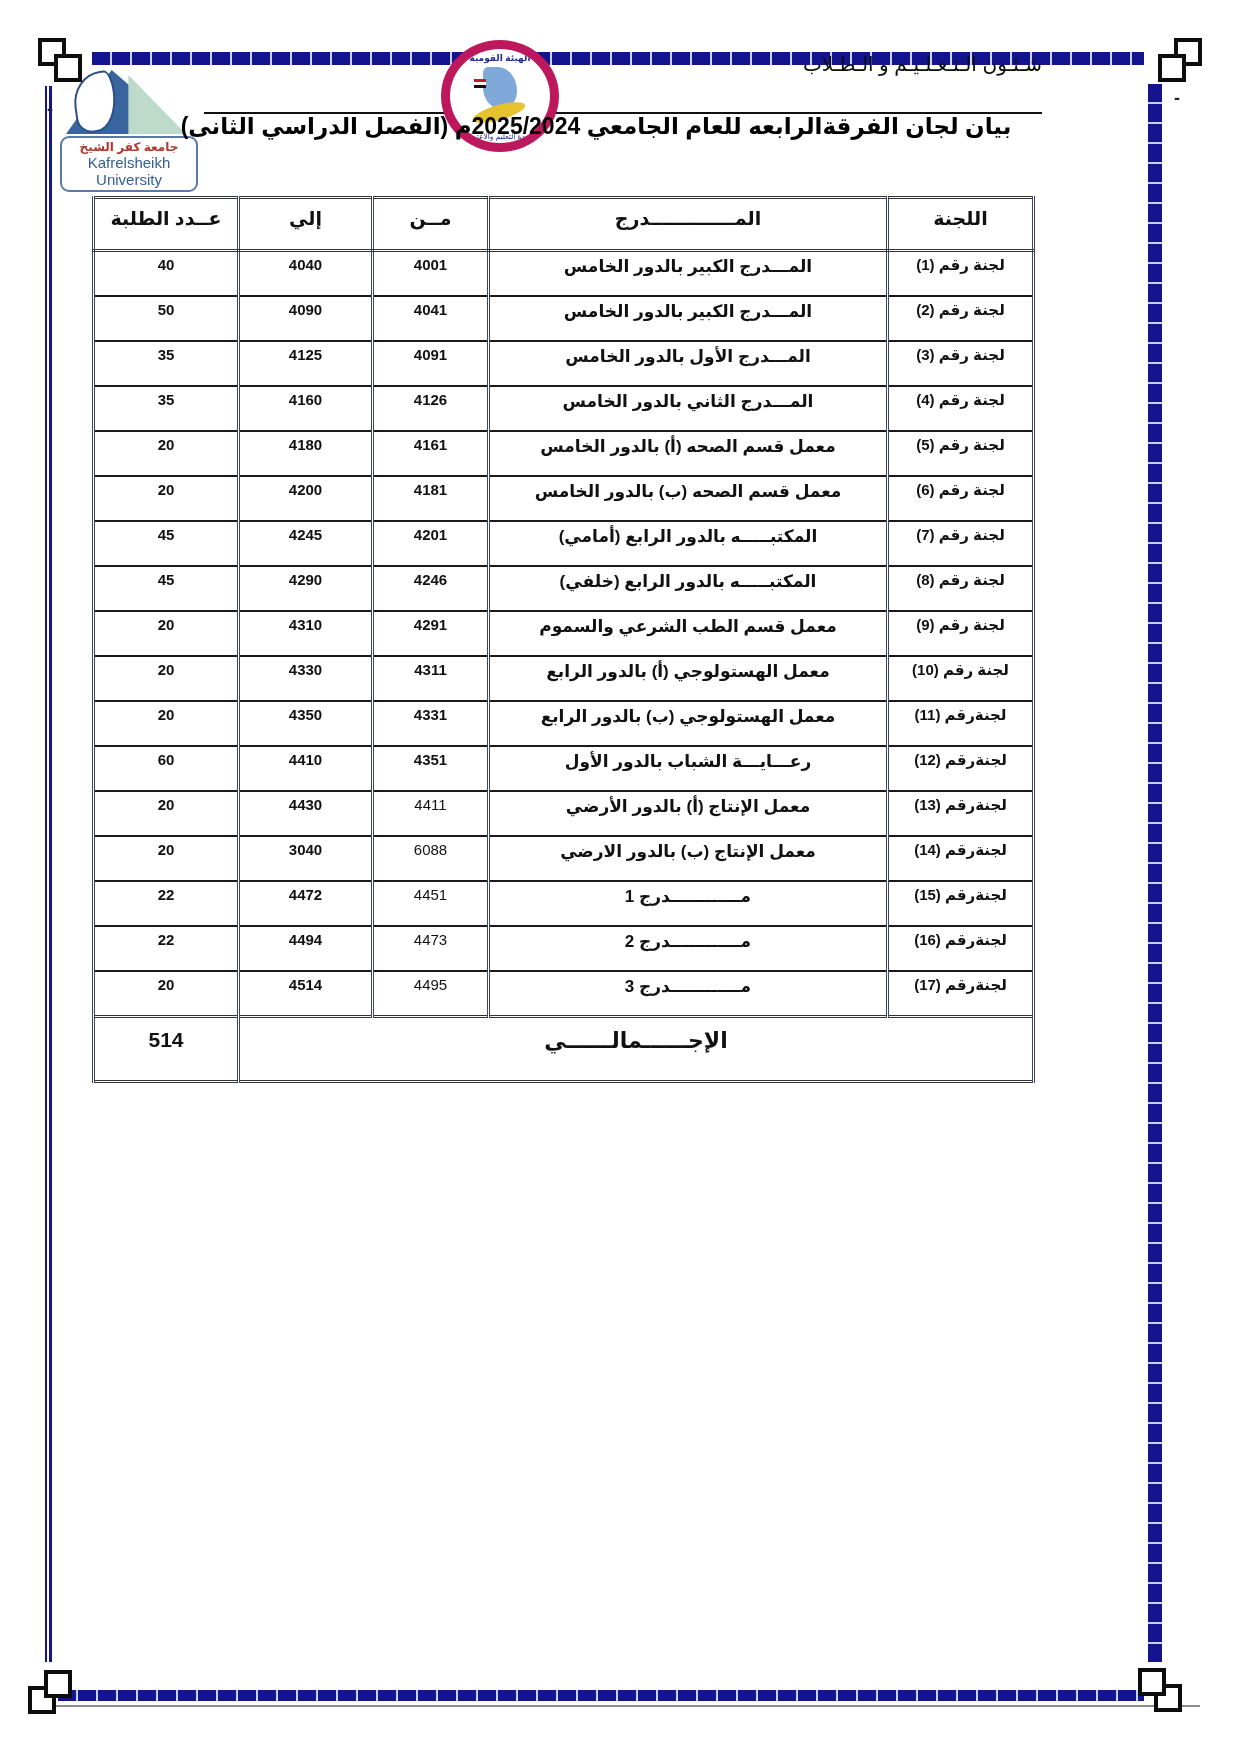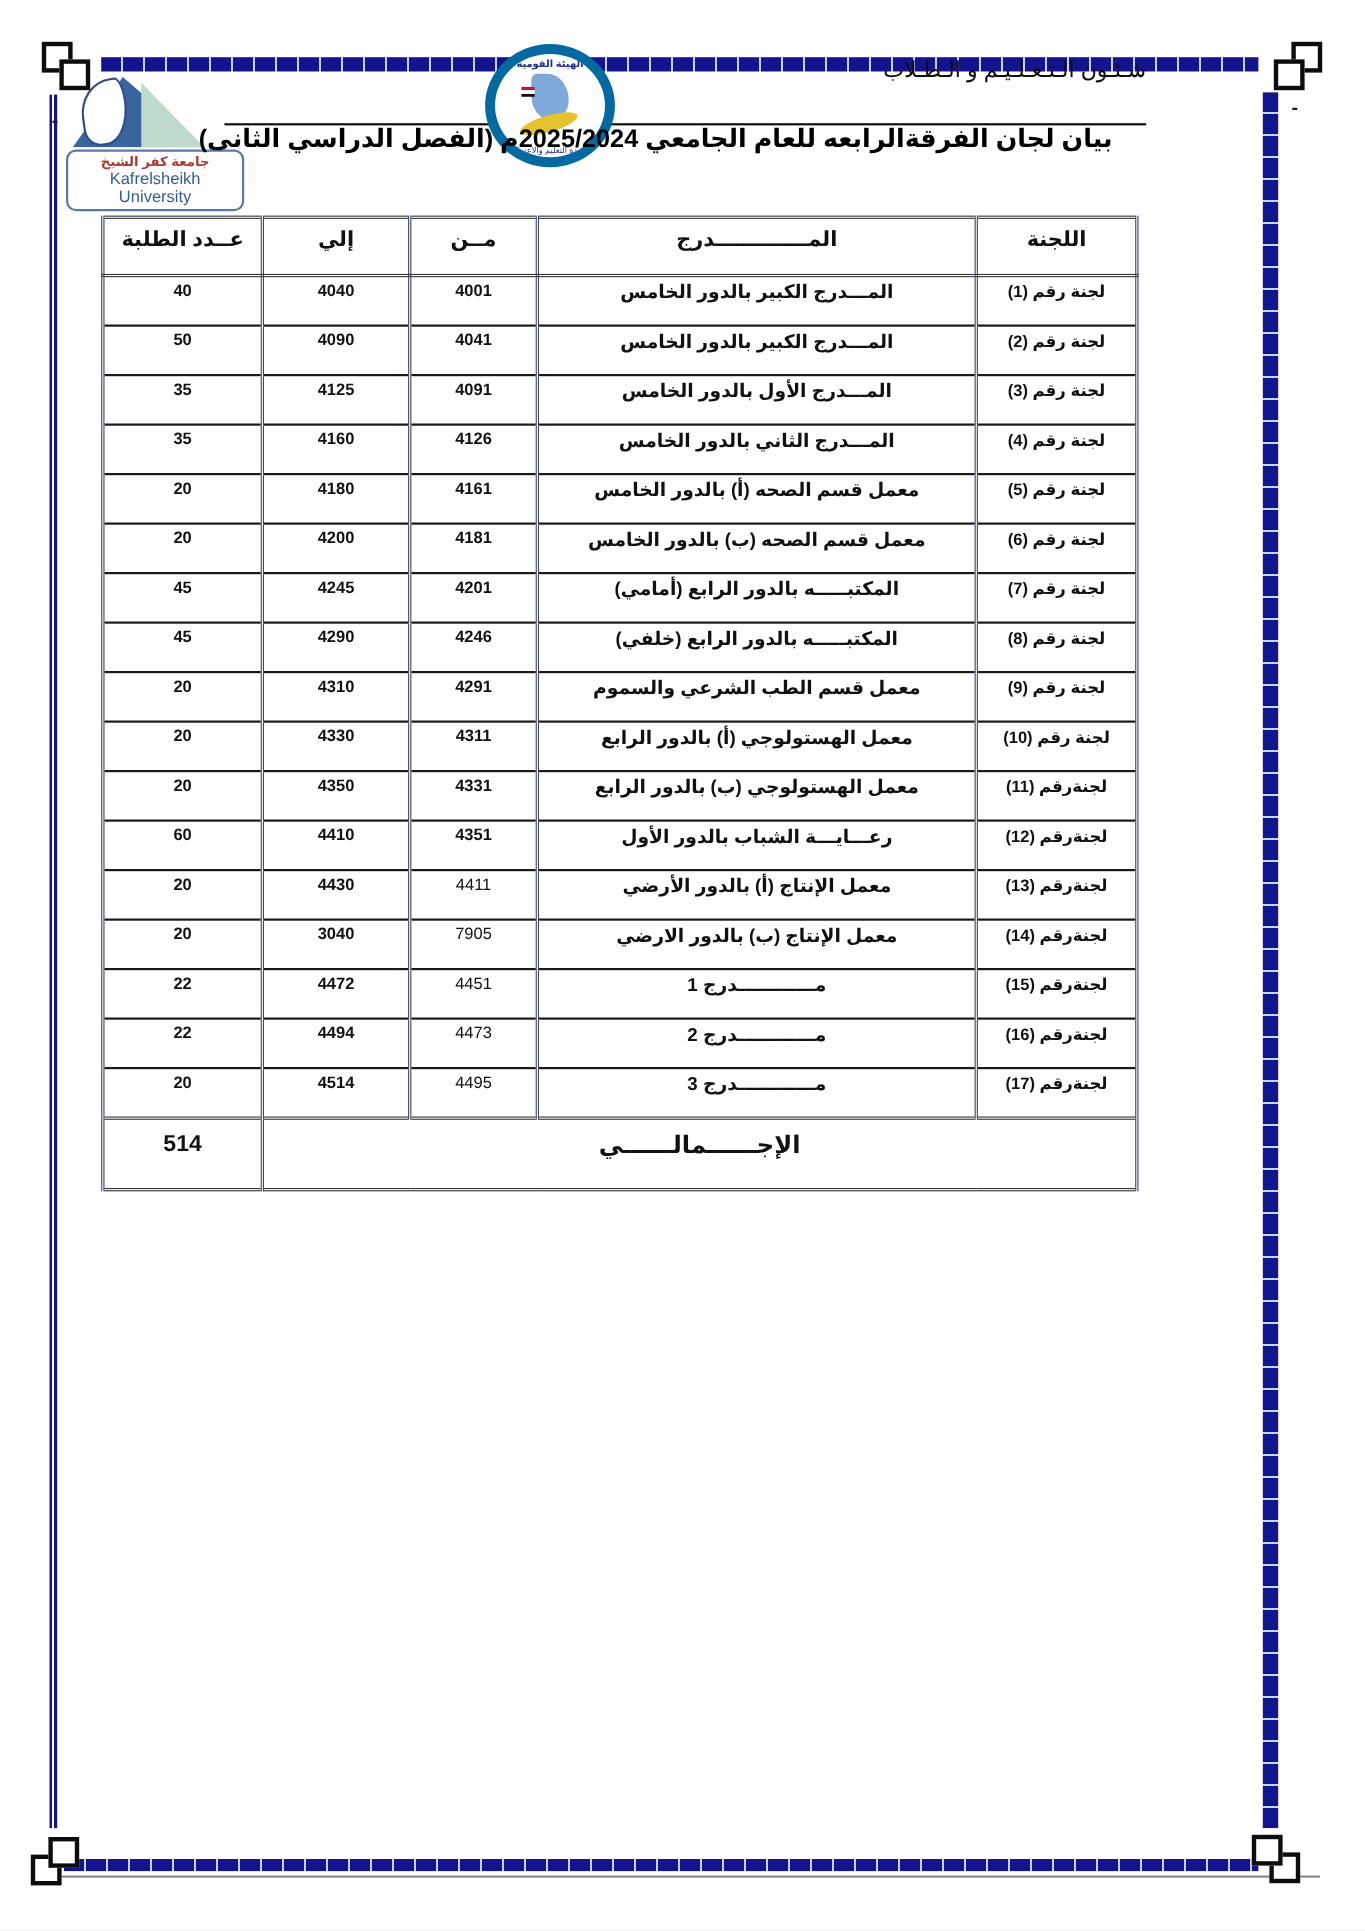--- a/index.html
+++ b/index.html
@@ -32,42 +32,42 @@
   .stray-dash.l{left:47px;top:99px;}
 
   
   .dept{position:absolute;left:620px;top:50px;width:422px;text-align:right;direction:rtl;
         font-size:20px;line-height:28px;color:#0c0c0c;z-index:4;white-space:nowrap;}
   .rule{position:absolute;left:204px;top:112px;width:838px;height:2px;background:#111;z-index:2;}
   .doc-title{position:absolute;left:150px;top:113px;width:892px;text-align:center;direction:rtl;
         font-weight:bold;font-size:23px;color:#000;z-index:4;}
 
   
-  .seal{position:absolute;left:441px;top:40px;width:100px;height:94px;border:9px solid #0369a1;
+  .seal{position:absolute;left:441px;top:40px;width:100px;height:94px;border:9px solid #be185d;
         border-radius:50%;background:#fff;z-index:3;overflow:hidden;}
   .seal-t{margin-top:4px;font-size:9px;font-weight:bold;color:#1e2b8f;text-align:center;direction:rtl;}
   .seal-map{position:absolute;left:33px;top:18px;width:34px;height:42px;background:#7fa9d9;
         border-radius:15% 60% 45% 55%;}
   .seal-flag{position:absolute;left:24px;top:30px;width:12px;height:9px;
         background:linear-gradient(#ce1126 0 3px,#fff 3px 6px,#111 6px 9px);}
   .seal-swoosh{position:absolute;left:22px;top:56px;width:54px;height:15px;background:#e6c32e;
         border-radius:50%;transform:rotate(-16deg);}
   .seal-b{position:absolute;bottom:2px;width:100%;font-size:7.5px;color:#1e2b8f;text-align:center;direction:rtl;}
 
   
   .uni{position:absolute;left:60px;top:70px;width:132px;height:110px;z-index:3;}
   .uni-emblem{position:relative;width:132px;height:64px;}
   .uni-tri-navy{position:absolute;left:6px;top:0;width:120px;height:64px;background:#39659f;
         clip-path:polygon(38% 0,100% 100%,0 100%);}
   .uni-tri-mint{position:absolute;left:6px;top:0;width:120px;height:64px;background:#bedacb;
         clip-path:polygon(52% 8%,100% 100%,52% 100%);}
   .uni-sail{position:absolute;left:14px;top:2px;width:38px;height:56px;background:#fff;
         border:2px solid #2e4f86;border-radius:78% 22% 60% 40%/60% 40% 70% 30%;transform:rotate(-8deg);}
   .uni-label{margin-top:2px;background:#fff;border:2px solid #5b79a8;border-radius:9px;
-        padding:2px 20px;text-align:center;width:118px;}
+        padding:2px 8px;text-align:center;width:118px;}
   .uni-ar{color:#b0392c;font-weight:bold;font-size:12px;direction:rtl;}
   .uni-en{color:#355d95;font-size:15px;}
 
   
   table.committees{position:absolute;left:92px;top:196px;width:940px;border-collapse:collapse;
         table-layout:fixed;direction:rtl;z-index:4;background:#fff;}
   table.committees{border:3px double #333;}
   .committees td,.committees th{border-left:3px double #3d4560;border-right:3px double #3d4560;
         border-top:2px solid #1a1a1a;border-bottom:2px solid #1a1a1a;
         vertical-align:top;text-align:center;padding:4px 2px 0 2px;overflow:hidden;white-space:nowrap;}
@@ -244,21 +244,21 @@
       <tr>
         <td class="c-committee">لجنةرقم (13)</td>
         <td class="c-hall">معمل الإنتاج (أ) بالدور الأرضي</td>
         <td class="c-num reg">4411</td>
         <td class="c-num">4430</td>
         <td class="c-num">20</td>
       </tr>
       <tr>
         <td class="c-committee">لجنةرقم (14)</td>
         <td class="c-hall">معمل الإنتاج (ب) بالدور الارضي</td>
-        <td class="c-num reg">7905</td>
+        <td class="c-num reg">6088</td>
         <td class="c-num">3040</td>
         <td class="c-num">20</td>
       </tr>
       <tr>
         <td class="c-committee">لجنةرقم (15)</td>
         <td class="c-hall">مــــــــــــدرج 1</td>
         <td class="c-num reg">4451</td>
         <td class="c-num">4472</td>
         <td class="c-num">22</td>
       </tr>

